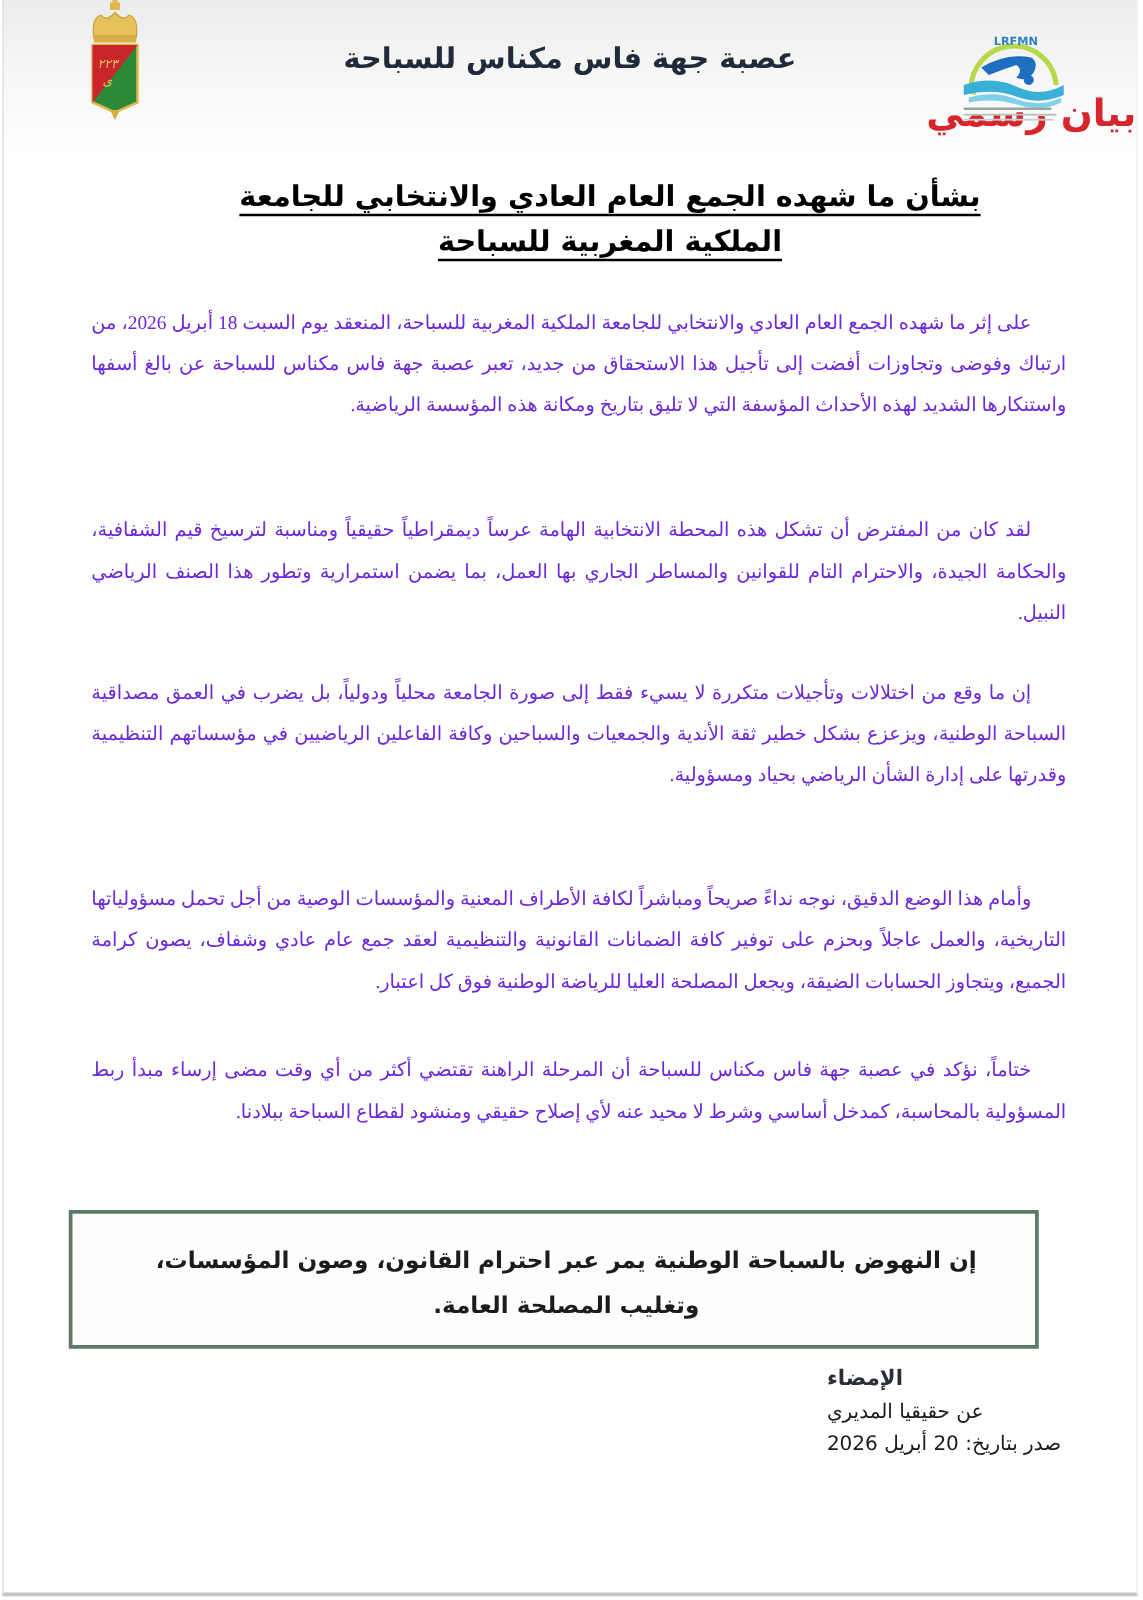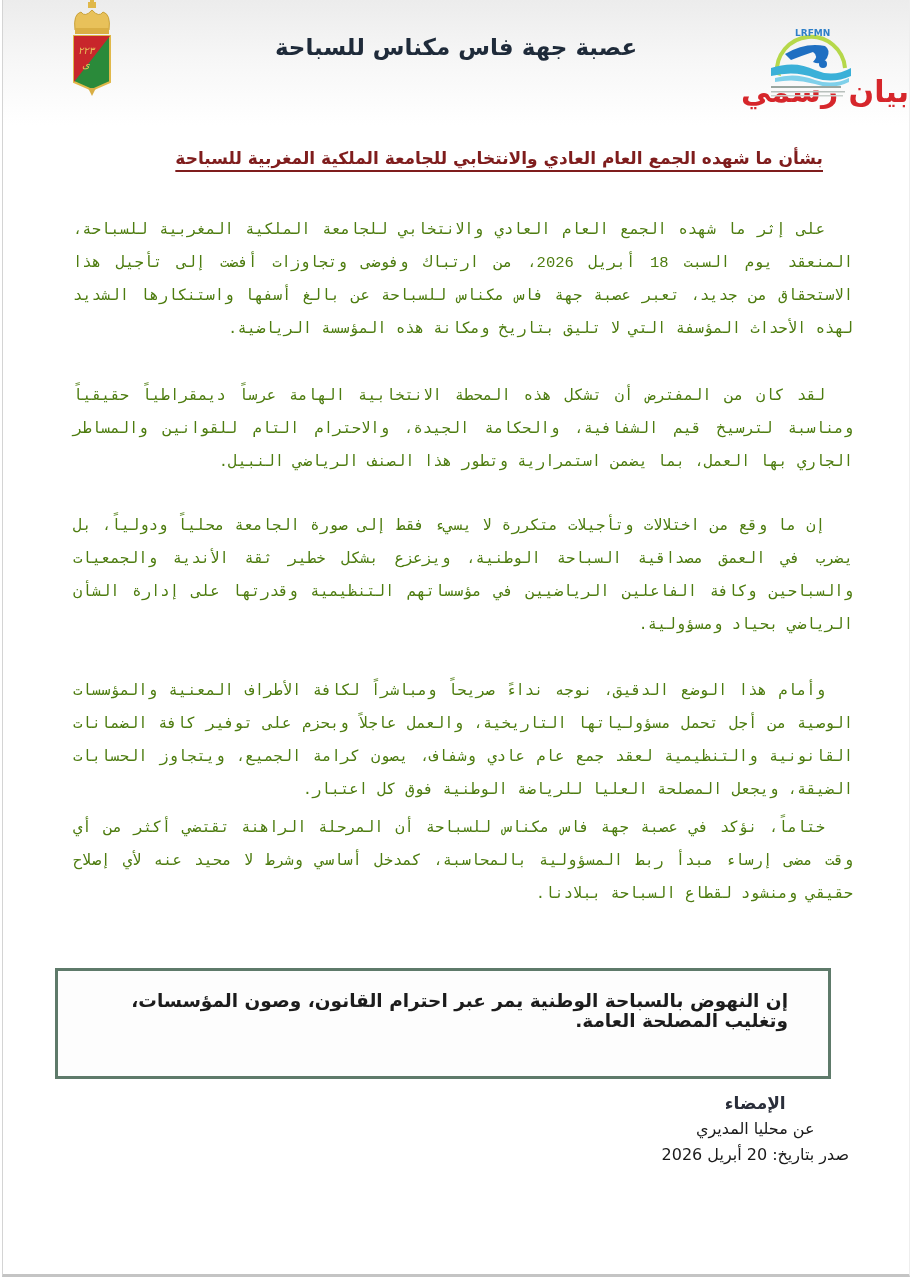--- a/index.html
+++ b/index.html
@@ -72,43 +72,45 @@
       font-weight: bold;
       font-size: 30px;
       color: #d6262b;
       direction: rtl;
     }
     .subject {
       position: absolute;
       left: 150px;
       width: 670px;
       top: 140px;
-      direction: rtl;
-      font-family: "DejaVu Sans", sans-serif;
-      font-weight: bold;
-      font-size: 17px;
+      text-align: center;
+      direction: rtl;
+      font-family: "DejaVu Sans", sans-serif;
+      font-weight: bold;
+      font-size: 23px;
       line-height: 36px;
-      color: #7f1d1d;
+      color: #000000;
     }
     .subject span {
       text-decoration: underline;
       text-decoration-thickness: 2px;
       text-underline-offset: 6px;
     }
     .body-text {
       position: absolute;
       left: 70px;
       width: 780px;
       direction: rtl;
       text-align: justify;
       text-align-last: right;
-      font-family: Liberation Mono, monospace;
+      font-family: Liberation Serif, serif;
       font-size: 15.5px;
       line-height: 33px;
-      color: #4d7c0f;
+      color: #6d28d9;
+      margin-top: 28px;
     }
     .body-text .indent {
       display: inline-block;
       width: 28px;
     }
     #p1 { top: 214px; }
     #p2 { top: 380px; }
     #p3 { top: 510px; }
     #p4 { top: 675px; }
     #p5 { top: 812px; }
@@ -120,33 +122,33 @@
       height: 105px;
       border: 3px solid #5e7a6a;
       background: #fdfdfd;
     }
     .callout-text {
       position: absolute;
       left: 60px;
       width: 670px;
       top: 20px;
       direction: rtl;
-      text-align: right;
+      text-align: center;
       font-family: "DejaVu Sans", sans-serif;
       font-weight: bold;
       font-size: 18.5px;
-      line-height: 20px;
+      line-height: 36px;
       color: #1c1c1c;
     }
     .signature {
       position: absolute;
       right: 60px;
       top: 1090px;
       direction: rtl;
-      text-align: center;
+      text-align: left;
       font-family: "DejaVu Sans", sans-serif;
       color: #1a1a1a;
     }
     .sig-title {
       font-weight: bold;
       font-size: 17px;
       line-height: 26px;
       color: #2a2e3a;
     }
     .sig-line {
@@ -205,17 +207,17 @@
   <div class="body-text" id="p2"><span class="indent"></span><span>لقد كان من المفترض أن تشكل هذه المحطة الانتخابية الهامة عرساً ديمقراطياً حقيقياً ومناسبة لترسيخ قيم الشفافية، والحكامة الجيدة، والاحترام التام للقوانين والمساطر الجاري بها العمل، بما يضمن استمرارية وتطور هذا الصنف الرياضي النبيل.</span></div>
   <div class="body-text" id="p4"><span class="indent"></span><span>وأمام هذا الوضع الدقيق، نوجه نداءً صريحاً ومباشراً لكافة الأطراف المعنية والمؤسسات الوصية من أجل تحمل مسؤولياتها التاريخية، والعمل عاجلاً وبحزم على توفير كافة الضمانات القانونية والتنظيمية لعقد جمع عام عادي وشفاف، يصون كرامة الجميع، ويتجاوز الحسابات الضيقة، ويجعل المصلحة العليا للرياضة الوطنية فوق كل اعتبار.</span></div>
   <div class="body-text" id="p5"><span class="indent"></span><span>ختاماً، نؤكد في عصبة جهة فاس مكناس للسباحة أن المرحلة الراهنة تقتضي أكثر من أي وقت مضى إرساء مبدأ ربط المسؤولية بالمحاسبة، كمدخل أساسي وشرط لا محيد عنه لأي إصلاح حقيقي ومنشود لقطاع السباحة ببلادنا.</span></div>
 
   <div class="callout">
     <div class="callout-text">إن النهوض بالسباحة الوطنية يمر عبر احترام القانون، وصون المؤسسات، وتغليب المصلحة العامة.</div>
   </div>
 
   <div class="signature">
     <div class="sig-title">الإمضاء</div>
-    <div class="sig-line">عن محليا المديري</div>
+    <div class="sig-line">عن حقيقيا المديري</div>
     <div class="sig-line">صدر بتاريخ: 20 أبريل 2026</div>
   </div>
 
 </div>
 
 </body></html>

